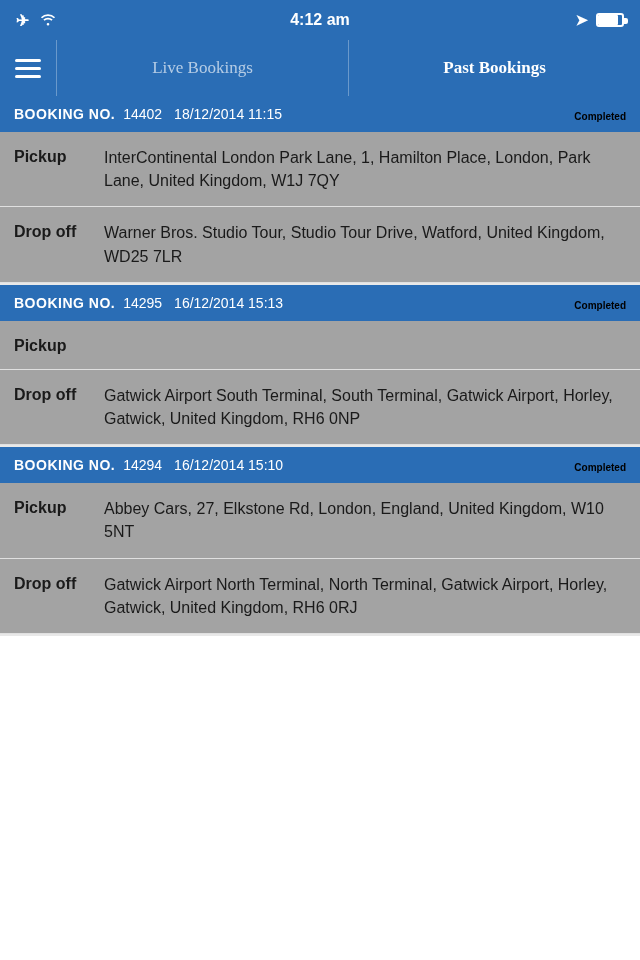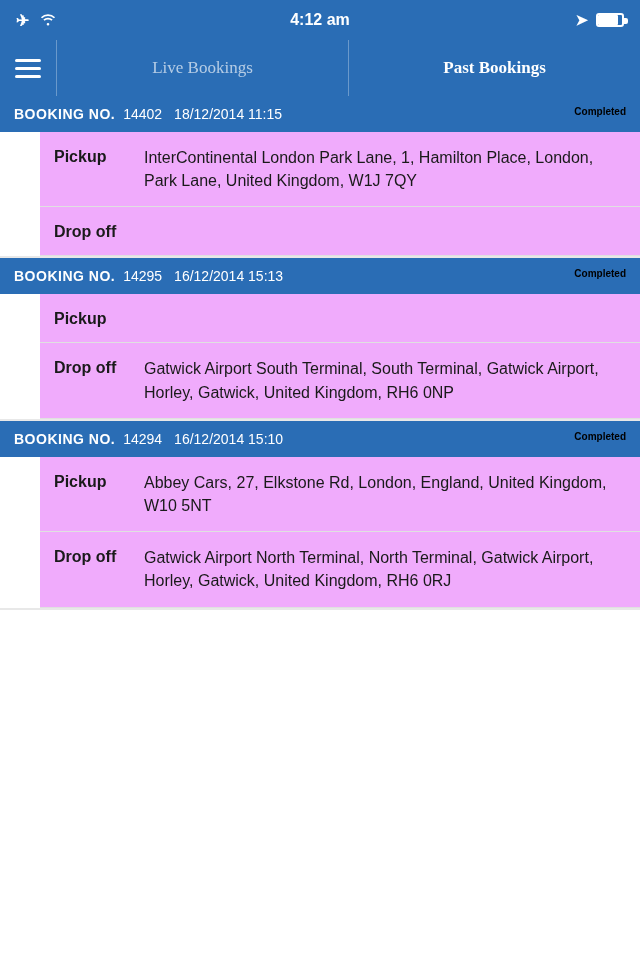--- a/index.html
+++ b/index.html
@@ -77,21 +77,21 @@
     }
     .nav-tab.inactive { color: rgba(255,255,255,0.65); font-weight: 400; }
     .nav-tab.active { color: white; font-weight: 700; }
     .nav-tab-divider { width: 1px; background: rgba(255,255,255,0.3); align-self: stretch; }
 
     
     .booking-header {
       background: #2a6db5;
       padding: 10px 14px;
       display: flex;
-      align-items: flex-start;
+      align-items: flex-end;
       gap: 8px;
     }
     .booking-header-label {
       color: white;
       font-size: 14px;
       font-weight: 700;
       text-transform: uppercase;
       letter-spacing: 0.5px;
     }
     .booking-header-number {
@@ -111,22 +111,21 @@
       font-size: 10px;
       font-weight: 600;
     }
 
     
     .booking-row {
       display: flex;
       align-items: flex-start;
       padding: 14px 14px;
       border-bottom: 1px solid #e0e0e0;
-      background: #f0abfc;
-      margin-left: 40px;
+      background: #a3a3a3;
     }
     .booking-row-label {
       color: #1a1a1a;
       font-size: 16px;
       font-weight: 600;
       min-width: 90px;
       padding-top: 2px;
     }
     .booking-row-address {
       color: #1a1a1a;
@@ -180,20 +179,21 @@
     <span class="booking-header-number">14402</span>
     <span class="booking-header-date">18/12/2014 11:15</span>
     <span class="booking-header-status">Completed</span>
   </div>
   <div class="booking-row">
     <span class="booking-row-label">Pickup</span>
     <span class="booking-row-address">InterContinental London Park Lane, 1, Hamilton Place, London, Park Lane, United Kingdom, W1J 7QY</span>
   </div>
   <div class="booking-row">
     <span class="booking-row-label">Drop off</span>
+    <span class="booking-row-address">Warner Bros. Studio Tour, Studio Tour Drive, Watford, United Kingdom, WD25 7LR</span>
   </div>
 </div>
 
 <div class="booking-block">
   <div class="booking-header">
     <span class="booking-header-label">BOOKING NO.</span>
     <span class="booking-header-number">14295</span>
     <span class="booking-header-date">16/12/2014 15:13</span>
     <span class="booking-header-status">Completed</span>
   </div>

